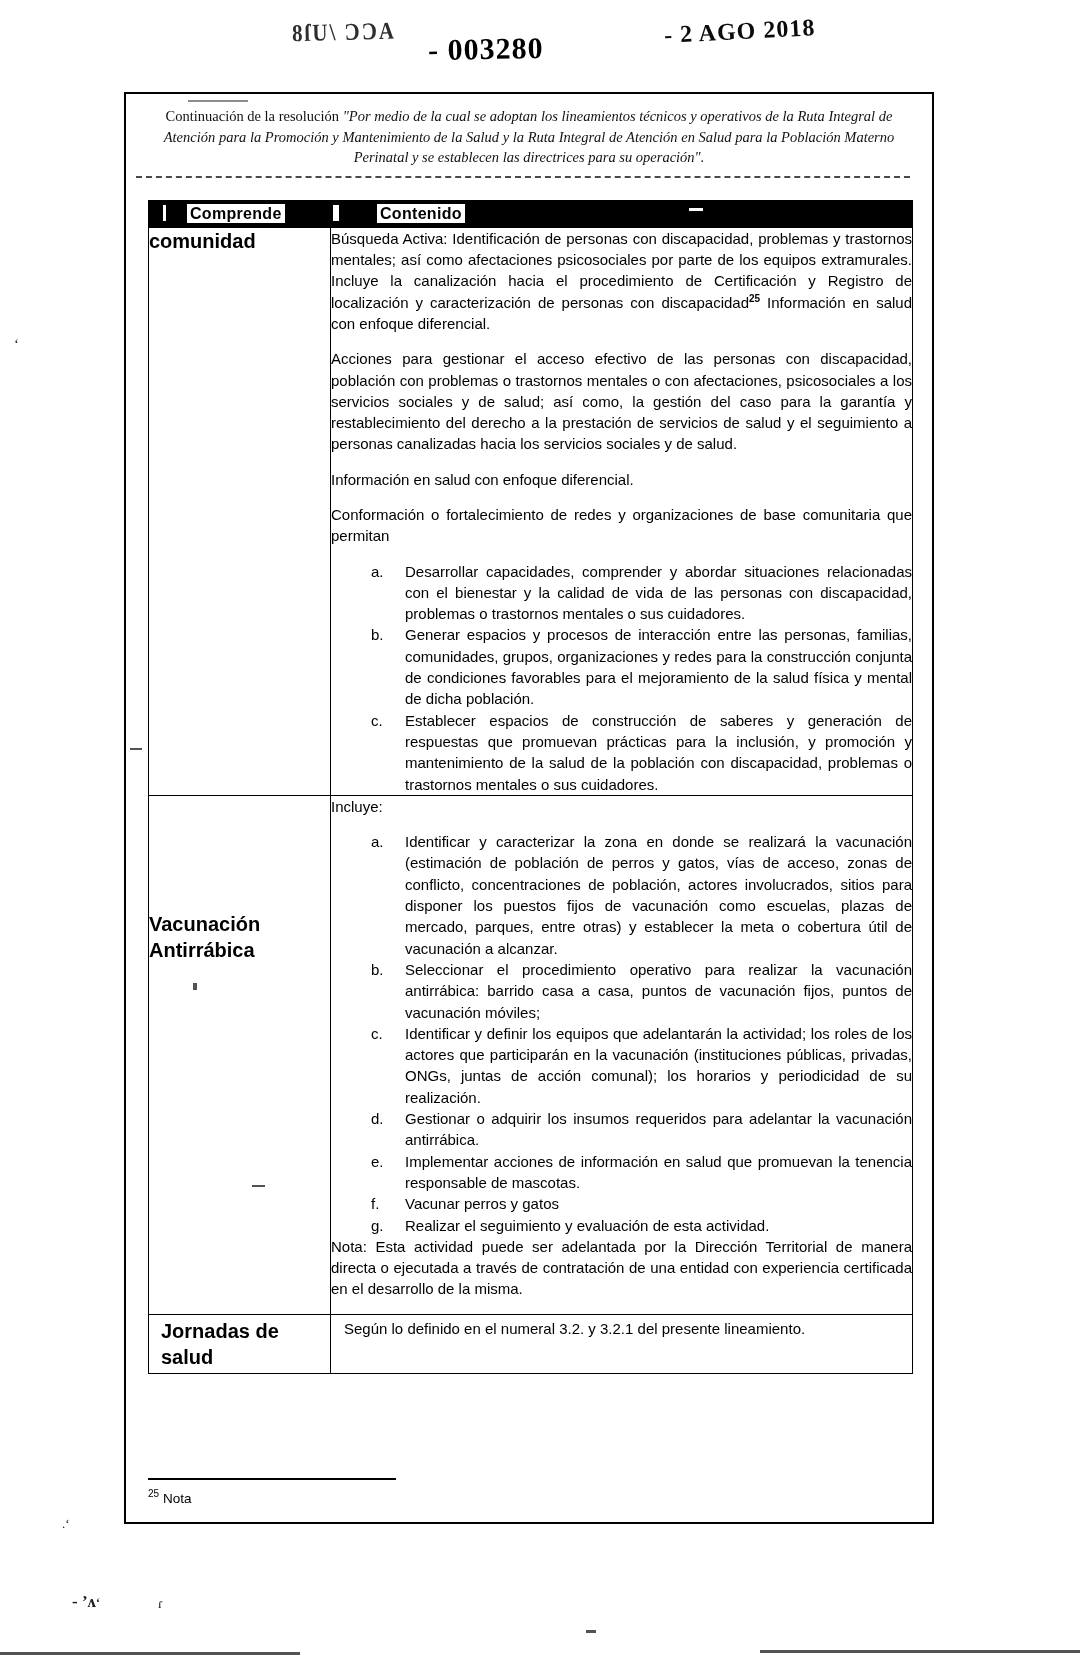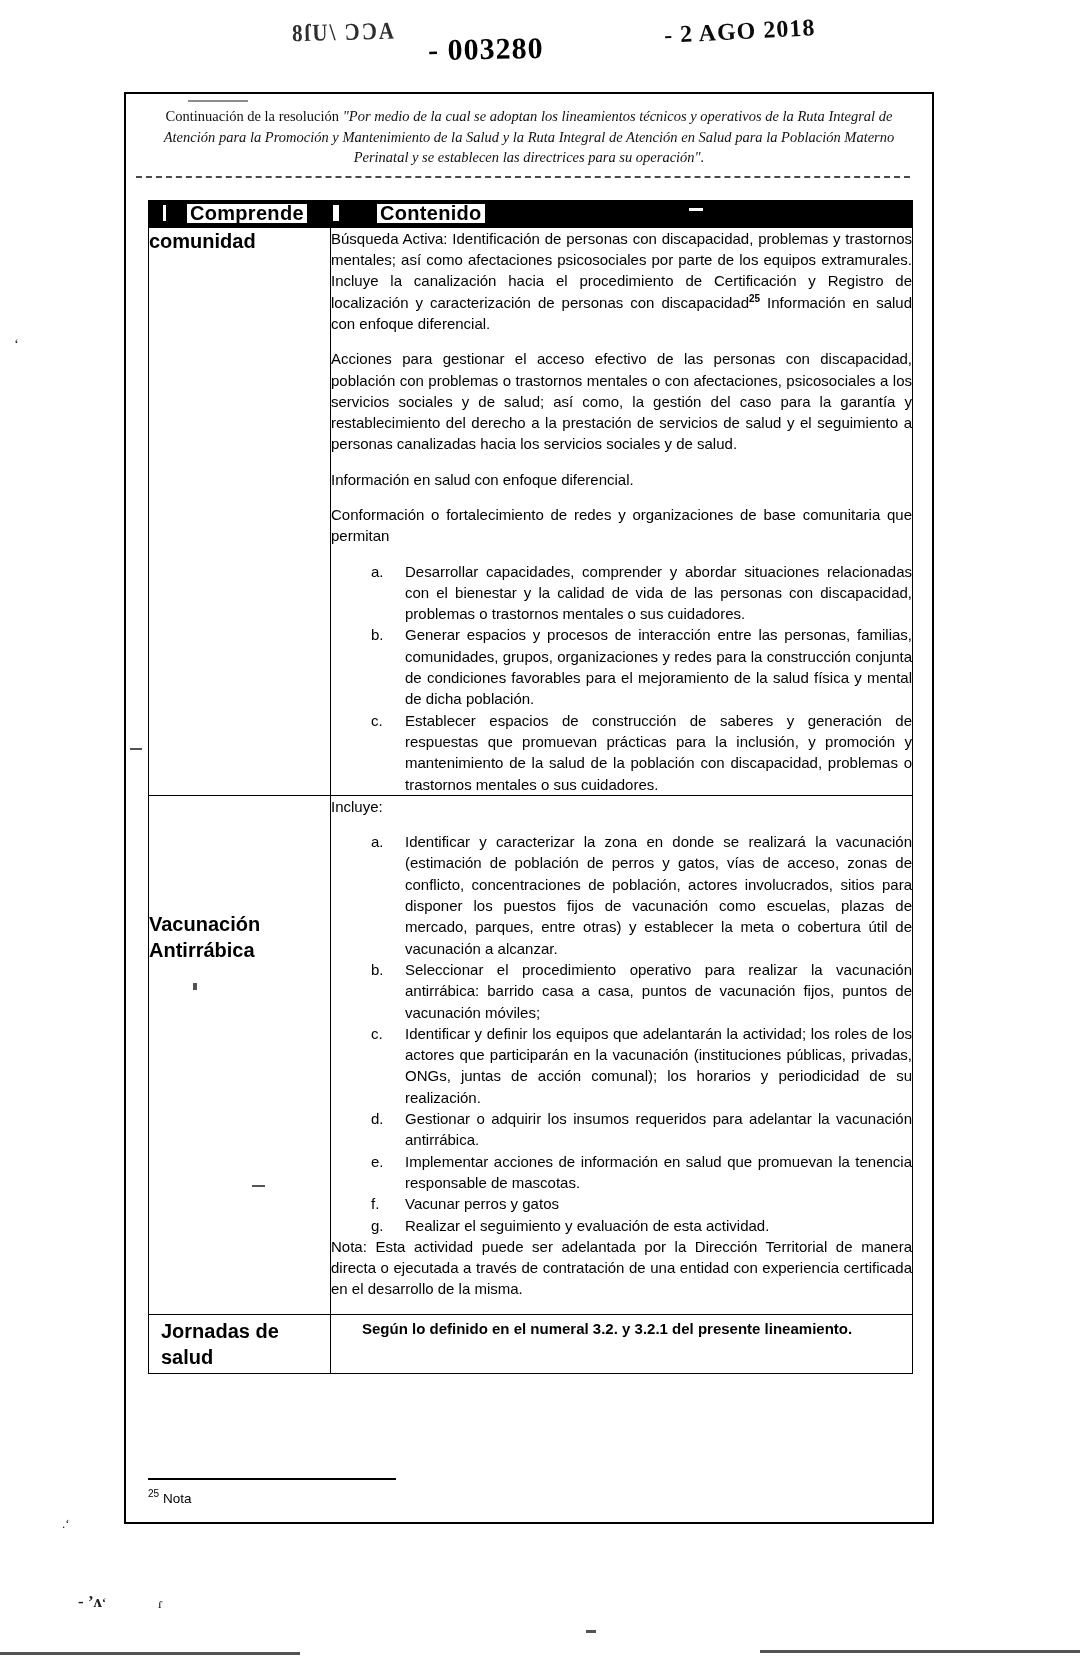--- a/index.html
+++ b/index.html
@@ -145,21 +145,21 @@
   .hdr-bar {
     position: absolute;
     left: 0; top: 0; right: 0; bottom: 0;
     background: #000;
   }
   .hdr-label {
     position: absolute;
     top: 3px;
     background: #ffffff;
     color: #000;
-    font-size: 20px;
+    font-size: 16px;
     font-weight: bold;
     padding: 0 3px;
     letter-spacing: .3px;
     line-height: 19px;
     white-space: nowrap;
   }
   .hdr-label.comprende { left: 38px; }
   .hdr-label.contenido { left: 228px; }
   .hdr-tick {
     position: absolute;
@@ -307,36 +307,36 @@
               <li><span class="mk">e.</span><span>Implementar acciones de información en salud que promuevan la tenencia responsable de mascotas.</span></li>
               <li><span class="mk">f.</span><span>Vacunar perros y gatos</span></li>
               <li><span class="mk">g.</span><span>Realizar el seguimiento y evaluación de esta actividad.</span></li>
             </ol>
             <p class="note-p">Nota: Esta actividad puede ser adelantada por la Dirección Territorial de manera directa o ejecutada a través de contratación de una entidad con experiencia certificada en el desarrollo de la misma.</p>
           </td>
         </tr>
 
         <tr>
           <td class="cell-left plain">Jornadas de salud</td>
-          <td class="cell-right" style="padding:3px 31px;font-weight:bold;">Según lo definido en el numeral 3.2. y 3.2.1 del presente lineamiento.</td>
+          <td class="cell-right" style="padding:3px 13px;">Según lo definido en el numeral 3.2. y 3.2.1 del presente lineamiento.</td>
         </tr>
       </tbody>
     </table>
   </div>
 </div>
 
 <div class="fn-rule"></div>
 <div class="footnote">
   <sup>25</sup>
   <span>Nota</span>
 </div>
 
 <span class="mark" style="left:14px; top:336px;">ʻ</span>
 <span class="scan-speck" style="left:130px; top:748px; width:12px; height:2px;"></span>
 <span class="scan-speck" style="left:193px; top:983px; width:4px; height:7px;"></span>
 <span class="scan-speck" style="left:252px; top:1185px; width:13px; height:2px;"></span>
 <span class="mark" style="left:62px; top:1516px; font-size:13px;">.ʻ</span>
-<span class="mark" style="left:78px; top:1592px; font-size:17px; font-weight:bold;">- ʼʌ<span style="font-size:12px;">ʻ</span></span>
+<span class="mark" style="left:72px; top:1592px; font-size:17px; font-weight:bold;">- ʼʌ<span style="font-size:12px;">ʻ</span></span>
 <span class="mark" style="left:158px; top:1596px; font-size:14px;">ɾ</span>
 <span class="scan-speck" style="left:586px; top:1630px; width:10px; height:3px;"></span>
 <span class="scan-speck" style="left:0px; top:1652px; width:300px; height:3px;"></span>
 <span class="scan-speck" style="left:760px; top:1650px; width:320px; height:3px;"></span>
 <span class="scan-speck" style="left:188px; top:100px; width:60px; height:2px; opacity:.5;"></span>
 
 </body></html>

